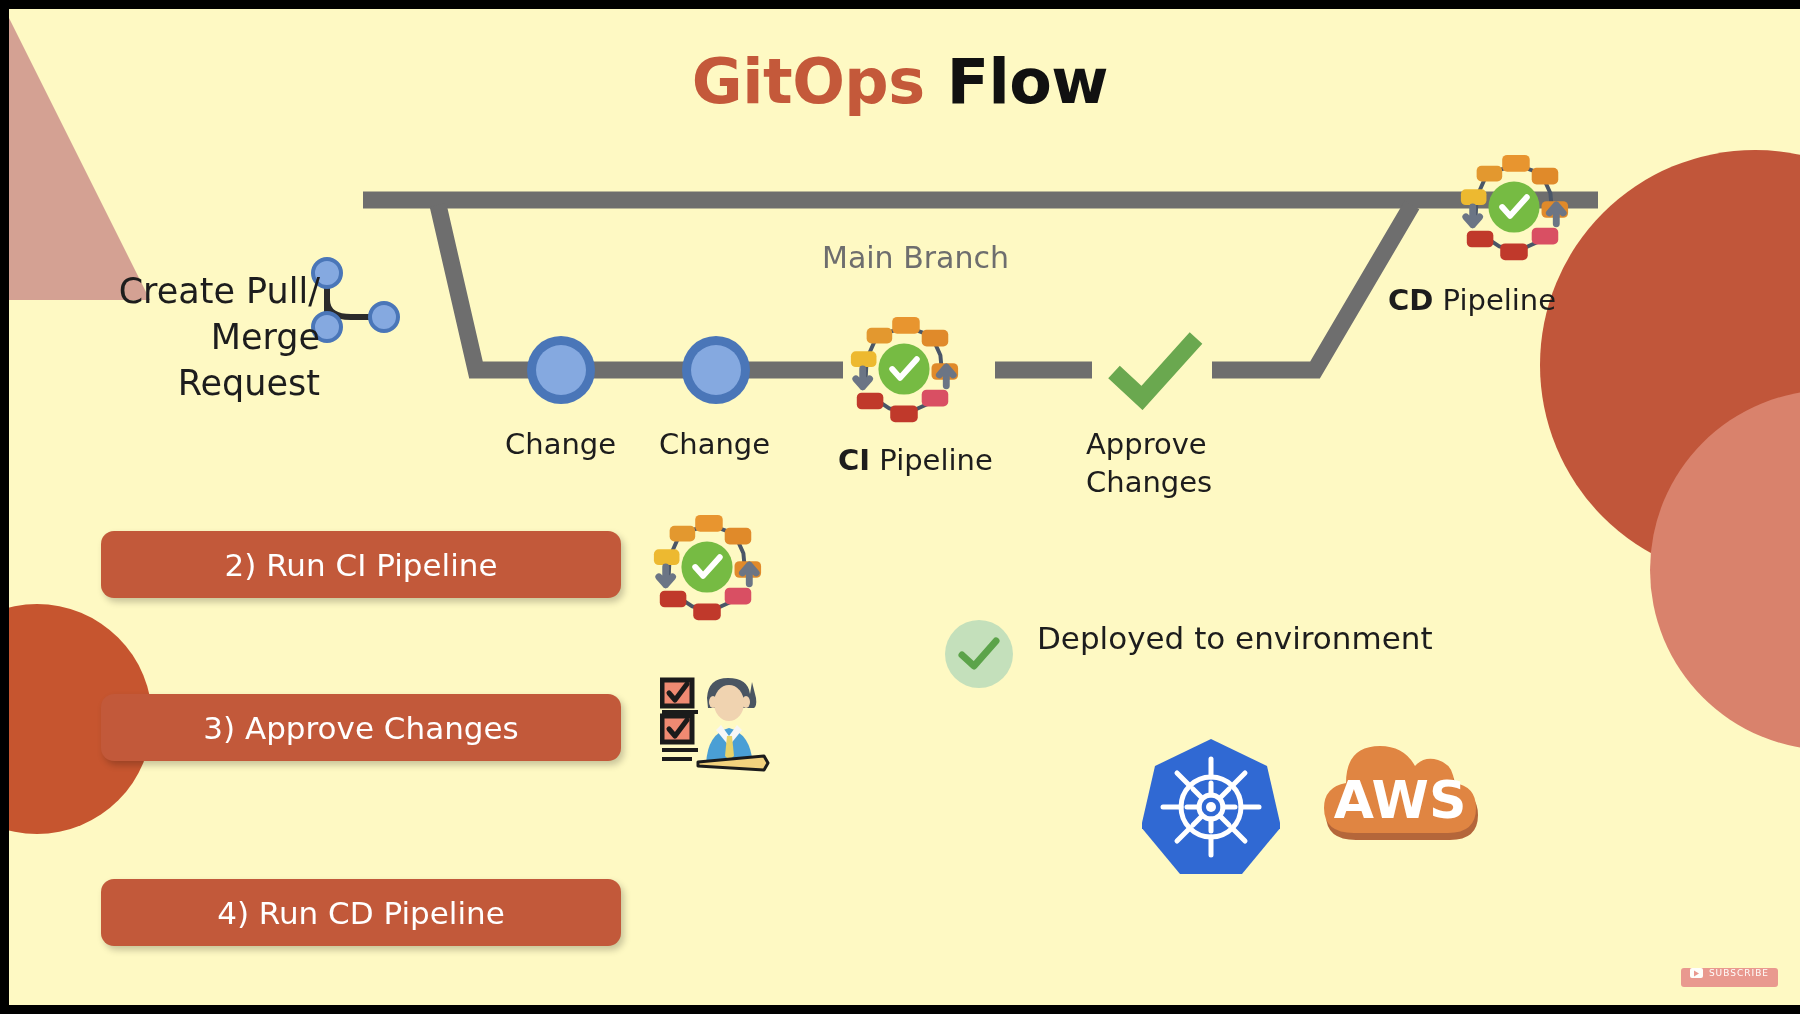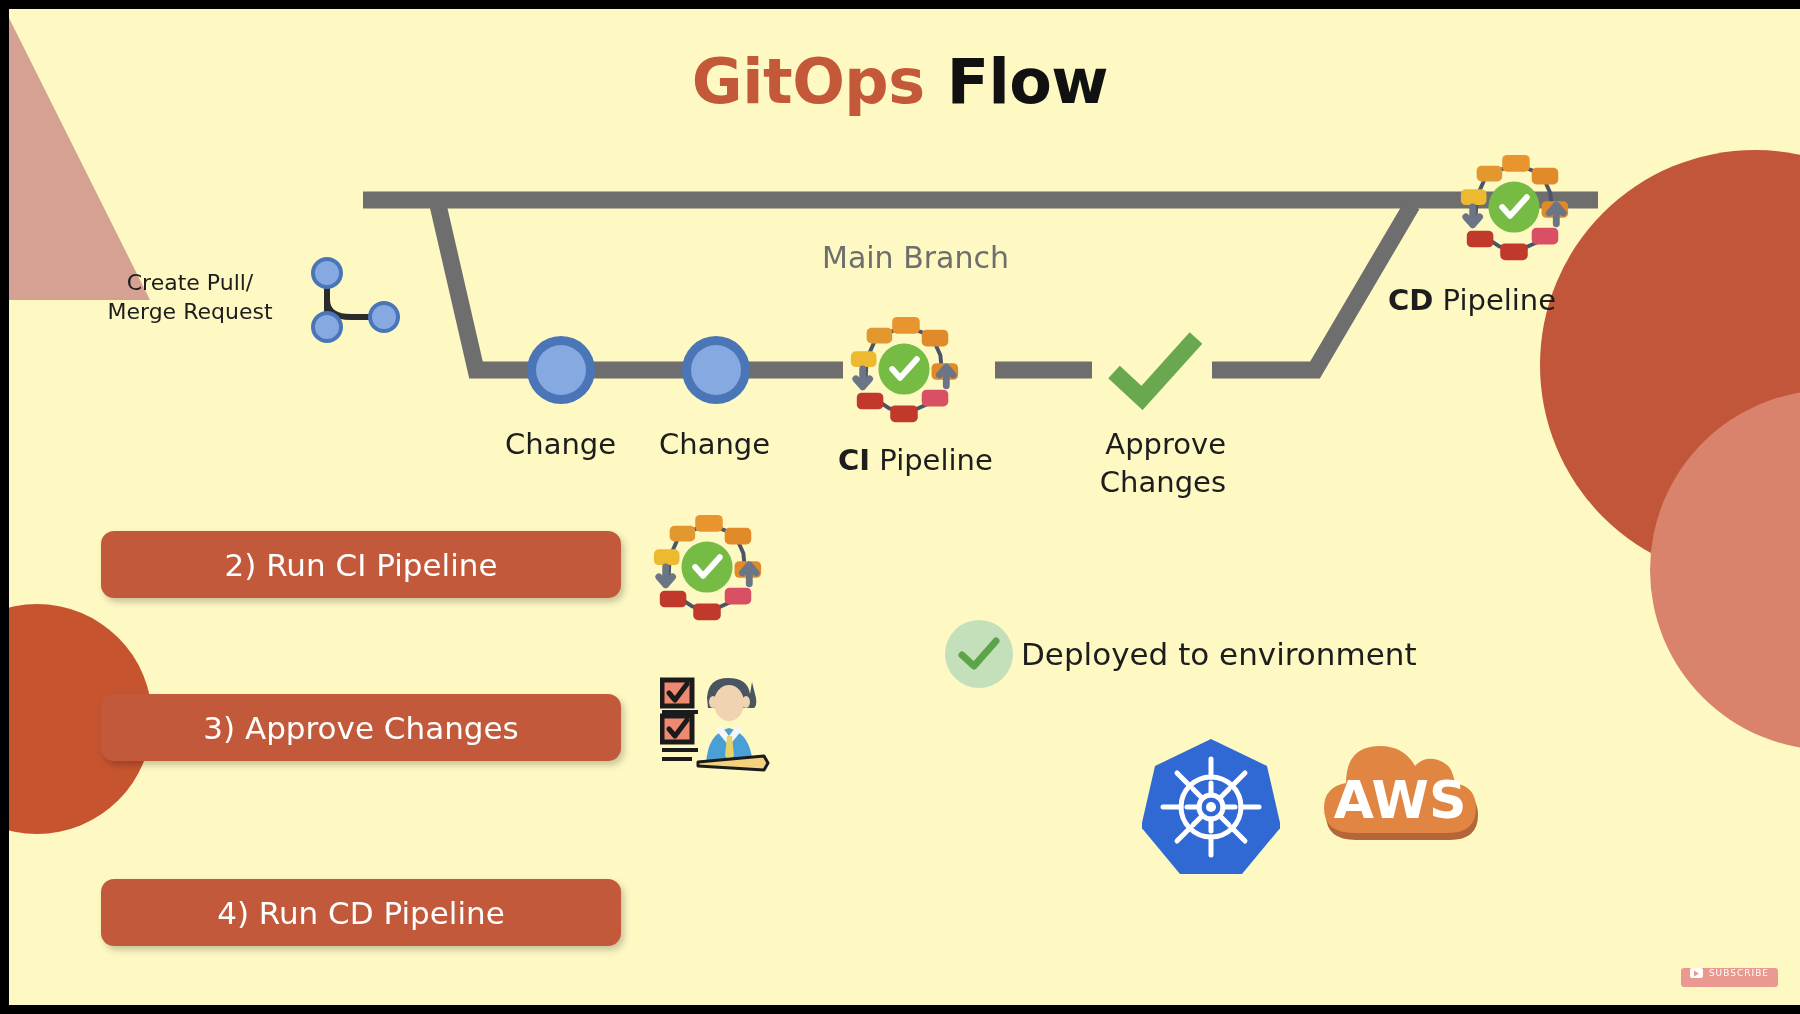--- a/index.html
+++ b/index.html
@@ -31,29 +31,29 @@
     font-size:62px;font-weight:bold;letter-spacing:-0.5px;
   }
   #title .gitops{color:#c4593a;font-family:"DejaVu Sans",sans-serif;}
   #title .flow{color:#111;margin-left:22px;font-family:"DejaVu Sans",sans-serif;}
 
   
   #graph{position:absolute;left:0;top:0;width:1800px;height:560px;}
 
   
   .lbl{position:absolute;color:#1d1d1d;font-family:"DejaVu Sans",sans-serif;}
-  #lbl-create{left:60px;top:268px;width:260px;text-align:center;font-size:22px;line-height:1.32;}
+  #lbl-create{left:60px;top:268px;width:260px;text-align:right;font-size:35px;line-height:1.32;}
   #lbl-main-branch{left:822px;top:240px;font-size:30px;color:#6e6e6e;}
   #lbl-change-1{left:505px;top:427px;font-size:29px;}
   #lbl-change-2{left:659px;top:427px;font-size:29px;}
   #lbl-ci{left:838px;top:443px;font-size:29px;}
   #lbl-ci .b{font-weight:bold;}
   #lbl-cd{left:1388px;top:283px;font-size:29px;}
   #lbl-cd .b{font-weight:bold;}
-  #lbl-approve{left:1086px;top:425px;width:140px;text-align:right;font-size:29px;line-height:1.32;}
+  #lbl-approve{left:1086px;top:425px;width:140px;text-align:left;font-size:29px;line-height:1.32;}
 
   
   #pr-icon{position:absolute;left:305px;top:255px;width:100px;height:90px;}
 
   
   .pipe{position:absolute;}
 
   
   .btn{
     position:absolute;left:101px;width:520px;height:67px;
@@ -63,21 +63,21 @@
     font-family:"DejaVu Sans",sans-serif;
   }
   #btn-ci{top:531px;}
   #btn-approve{top:694px;}
   #btn-cd{top:835px;margin-top:44px;}
 
   
   #approver-icon{position:absolute;left:660px;top:672px;width:115px;height:102px;}
 
   
-  #deployed-row{position:absolute;left:945px;top:620px;display:flex;align-items:center;gap:8px;}
+  #deployed-row{position:absolute;left:945px;top:620px;display:flex;gap:24px;}
   #deployed-badge{width:68px;height:68px;border-radius:50%;background:#c4e0bb;display:flex;align-items:center;justify-content:center;}
   #deployed-text{font-size:31px;color:#1d1d1d;font-family:"DejaVu Sans",sans-serif;}
 
   
   #k8s-logo{position:absolute;left:1142px;top:735px;width:138px;height:142px;}
   #aws-logo{position:absolute;left:1310px;top:715px;width:180px;height:145px;}
 
   
   #subscribe{
     position:absolute;right:22px;bottom:27px;

